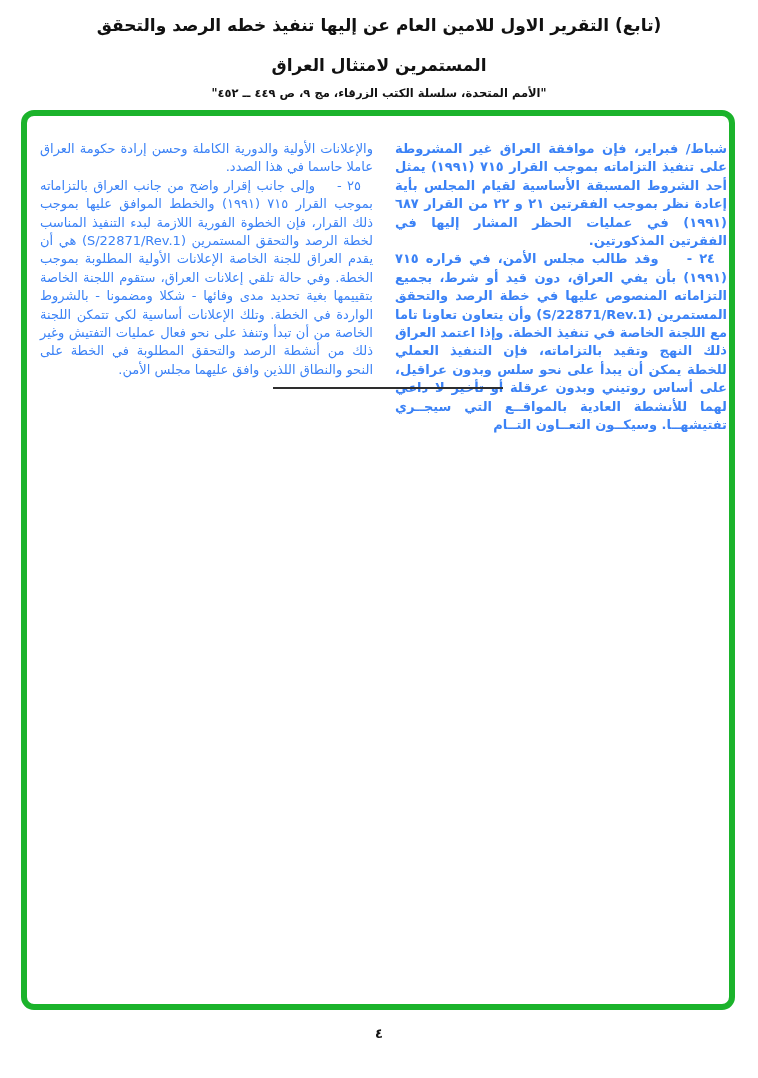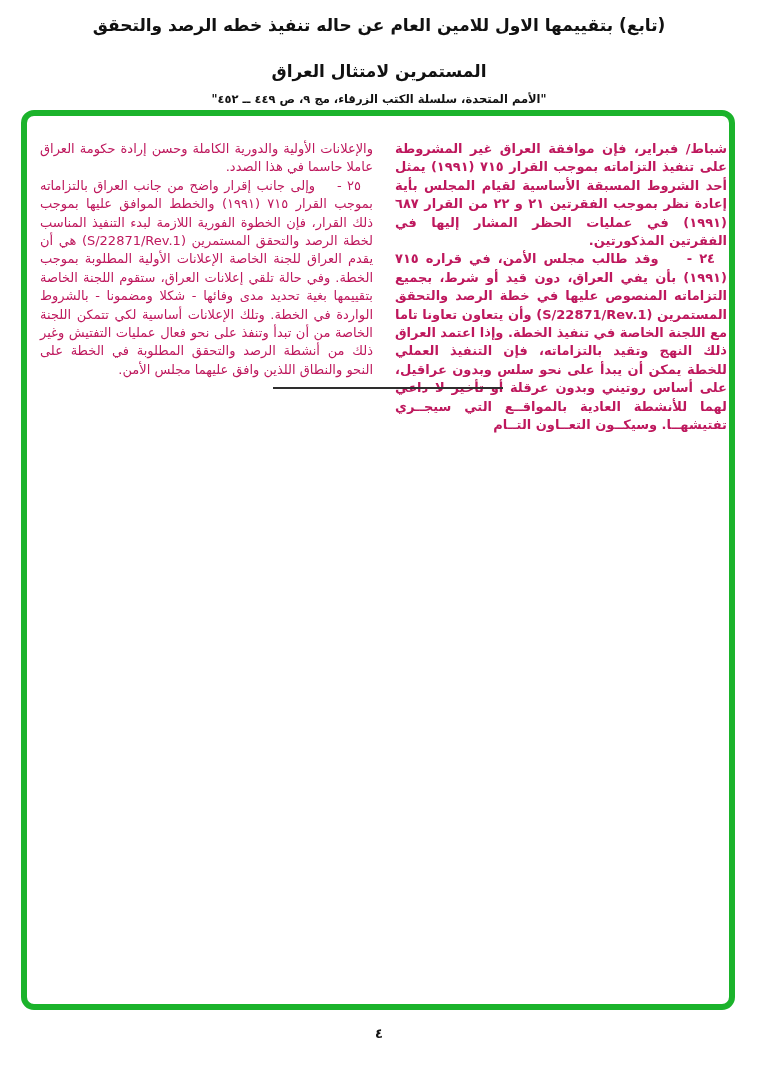--- a/index.html
+++ b/index.html
@@ -15,35 +15,35 @@
     background: #ffffff; overflow: hidden;
   }
   .header {
     position: absolute; top: 15px; left: 0; width: 100%;
     text-align: center; direction: rtl;
   }
   .title-line1 {
     font-size: 17px; font-weight: bold; line-height: 21px;
   }
   .title-line2 {
-    font-size: 17px; font-weight: bold; line-height: 21px; margin-top: 25px;
+    font-size: 17px; font-weight: bold; line-height: 21px; margin-top: 19px;
   }
   .citation {
     font-size: 11.5px; font-weight: bold; line-height: 14px; margin-top: 10px;
   }
   .annotation-box {
     position: absolute; left: 21px; top: 110px;
     width: 714px; height: 900px;
     border: 6px solid #1bb32b;
     border-radius: 13px;
     background: transparent;
   }
   .text-column {
     position: absolute; direction: rtl; text-align: justify;
-    font-size: 13px; line-height: 18.4px; color: #be185d;
+    font-size: 13px; line-height: 18.4px; color: #3b82f6;
     letter-spacing: 0px;
   }
   .col-right { left: 395px; top: 140px; width: 332px; font-weight: bold; }
   .col-left  { left: 40px;  top: 140px; width: 333px; }
   .para { margin: 0; }
   .para.numbered { text-indent: 12px; }
   .separator-rule {
     position: absolute; left: 273px; top: 387px;
     width: 230px; height: 2px; background: #2e2e2e;
   }
@@ -51,21 +51,21 @@
     position: absolute; left: 0; top: 1026px; width: 100%;
     text-align: center; font-size: 13px; font-weight: bold; color: #111111;
   }
 </style>
 </head>
 <body>
 
 <div class="page">
 
   <div class="header">
-    <div class="title-line1">(تابع) بتقييمها الاول للامين العام عن حاله تنفيذ خطه الرصد والتحقق</div>
+    <div class="title-line1">(تابع) التقرير الاول للامين العام عن إليها تنفيذ خطه الرصد والتحقق</div>
     <div class="title-line2">المستمرين لامتثال العراق</div>
     <div class="citation">"الأمم المتحدة، سلسلة الكتب الزرقاء، مج ٩، ص ٤٤٩ ــ ٤٥٢"</div>
   </div>
 
   <div class="annotation-box" style="border-color: rgb(27, 179, 43);"></div>
 
   <div class="text-column col-right">
     <p class="para">شباط/ فبراير، فإن موافقة العراق غير المشروطة على تنفيذ التزاماته بموجب القرار ٧١٥ (١٩٩١) يمثل أحد الشروط المسبقة الأساسية لقيام المجلس بأية إعادة نظر بموجب الفقرتين ٢١ و ٢٢ من القرار ٦٨٧ (١٩٩١) في عمليات الحظر المشار إليها في الفقرتين المذكورتين.</p>
     <p class="para numbered">٢٤ -&nbsp;&nbsp;&nbsp; وقد طالب مجلس الأمن، في قراره ٧١٥ (١٩٩١) بأن يفي العراق، دون قيد أو شرط، بجميع التزاماته المنصوص عليها في خطة الرصد والتحقق المستمرين (S/22871/Rev.1) وأن يتعاون تعاونا تاما مع اللجنة الخاصة في تنفيذ الخطة. وإذا اعتمد العراق ذلك النهج وتقيد بالتزاماته، فإن التنفيذ العملي للخطة يمكن أن يبدأ على نحو سلس وبدون عراقيل، على أساس روتيني وبدون عرقلة أو تأخير لا داعي لهما للأنشطة العادية بالمواقــع التي سيجــري تفتيشهــا. وسيكــون التعــاون التــام</p>
   </div>

